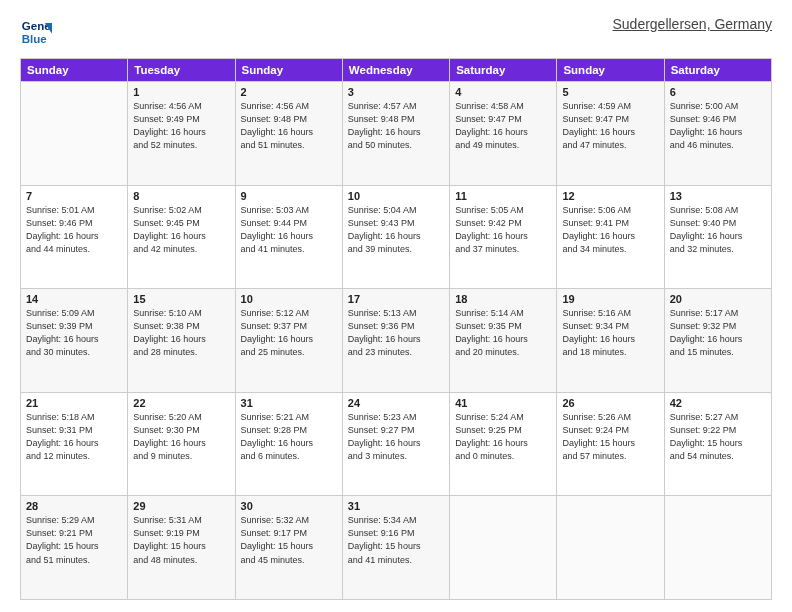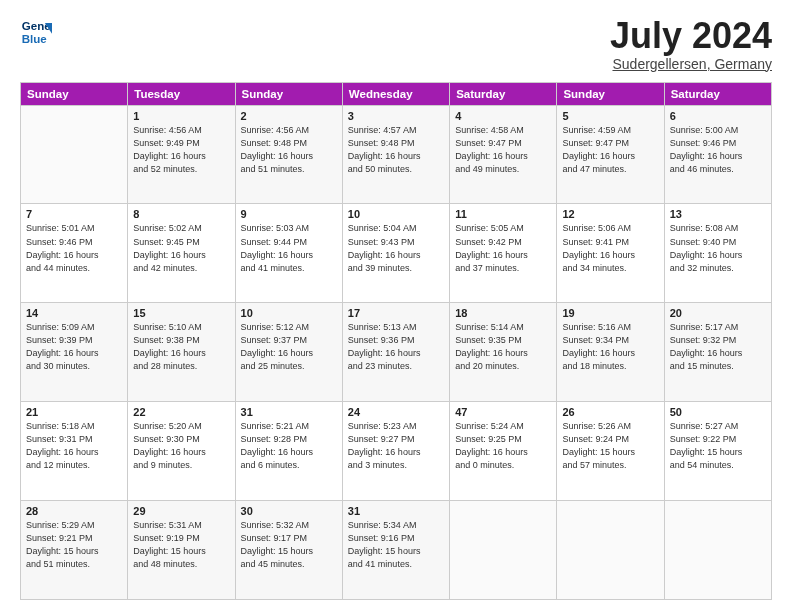--- a/index.html
+++ b/index.html
@@ -43,21 +43,21 @@
       font-size: 14px;
       color: #444;
       text-decoration: underline;
     }
     .calendar-table {
       width: 100%;
       border-collapse: collapse;
       flex: 1;
     }
     .calendar-table th {
-      background-color: #a21caf;
+      background-color: #6d28d9;
       color: #fff;
       font-size: 11.5px;
       font-weight: bold;
       padding: 5px 6px;
       text-align: left;
       border: 1px solid #ccc;
     }
     .calendar-table td {
       border: 1px solid #ccc;
       vertical-align: top;
@@ -88,21 +88,20 @@
 <div class="page">
   <div class="header">
     <div class="logo">
       <svg class="logo-icon" viewBox="0 0 36 36">
         <text x="2" y="16" font-size="13" font-weight="bold" fill="#003366">General</text>
         <text x="2" y="30" font-size="13" font-weight="bold" fill="#1a6bb5">Blue</text>
         <polygon points="28,8 36,8 36,20" fill="#1a6bb5"></polygon>
       </svg>
     </div>
     <div class="title-block">
-      <div class="title-month">July 2024</div>
       <div class="title-location">Sudergellersen, Germany</div>
     </div>
   </div>
 
   <table class="calendar-table">
     <thead>
       <tr>
         <th>Sunday</th>
         <th>Tuesday</th>
         <th>Sunday</th>
@@ -211,29 +210,29 @@
           </td>
           <td>
             <span class="day-num">31</span>
             <div class="day-detail">Sunrise: 5:21 AM<br>Sunset: 9:28 PM<br>Daylight: 16 hours<br>and 6 minutes.</div>
           </td>
           <td>
             <span class="day-num">24</span>
             <div class="day-detail">Sunrise: 5:23 AM<br>Sunset: 9:27 PM<br>Daylight: 16 hours<br>and 3 minutes.</div>
           </td>
           <td>
-            <span class="day-num">47</span>
+            <span class="day-num">41</span>
             <div class="day-detail">Sunrise: 5:24 AM<br>Sunset: 9:25 PM<br>Daylight: 16 hours<br>and 0 minutes.</div>
           </td>
           <td>
             <span class="day-num">26</span>
             <div class="day-detail">Sunrise: 5:26 AM<br>Sunset: 9:24 PM<br>Daylight: 15 hours<br>and 57 minutes.</div>
           </td>
           <td>
-            <span class="day-num">50</span>
+            <span class="day-num">42</span>
             <div class="day-detail">Sunrise: 5:27 AM<br>Sunset: 9:22 PM<br>Daylight: 15 hours<br>and 54 minutes.</div>
           </td>
         </tr>
         <tr class="row-even">
           <td>
             <span class="day-num">28</span>
             <div class="day-detail">Sunrise: 5:29 AM<br>Sunset: 9:21 PM<br>Daylight: 15 hours<br>and 51 minutes.</div>
           </td>
           <td>
             <span class="day-num">29</span>

